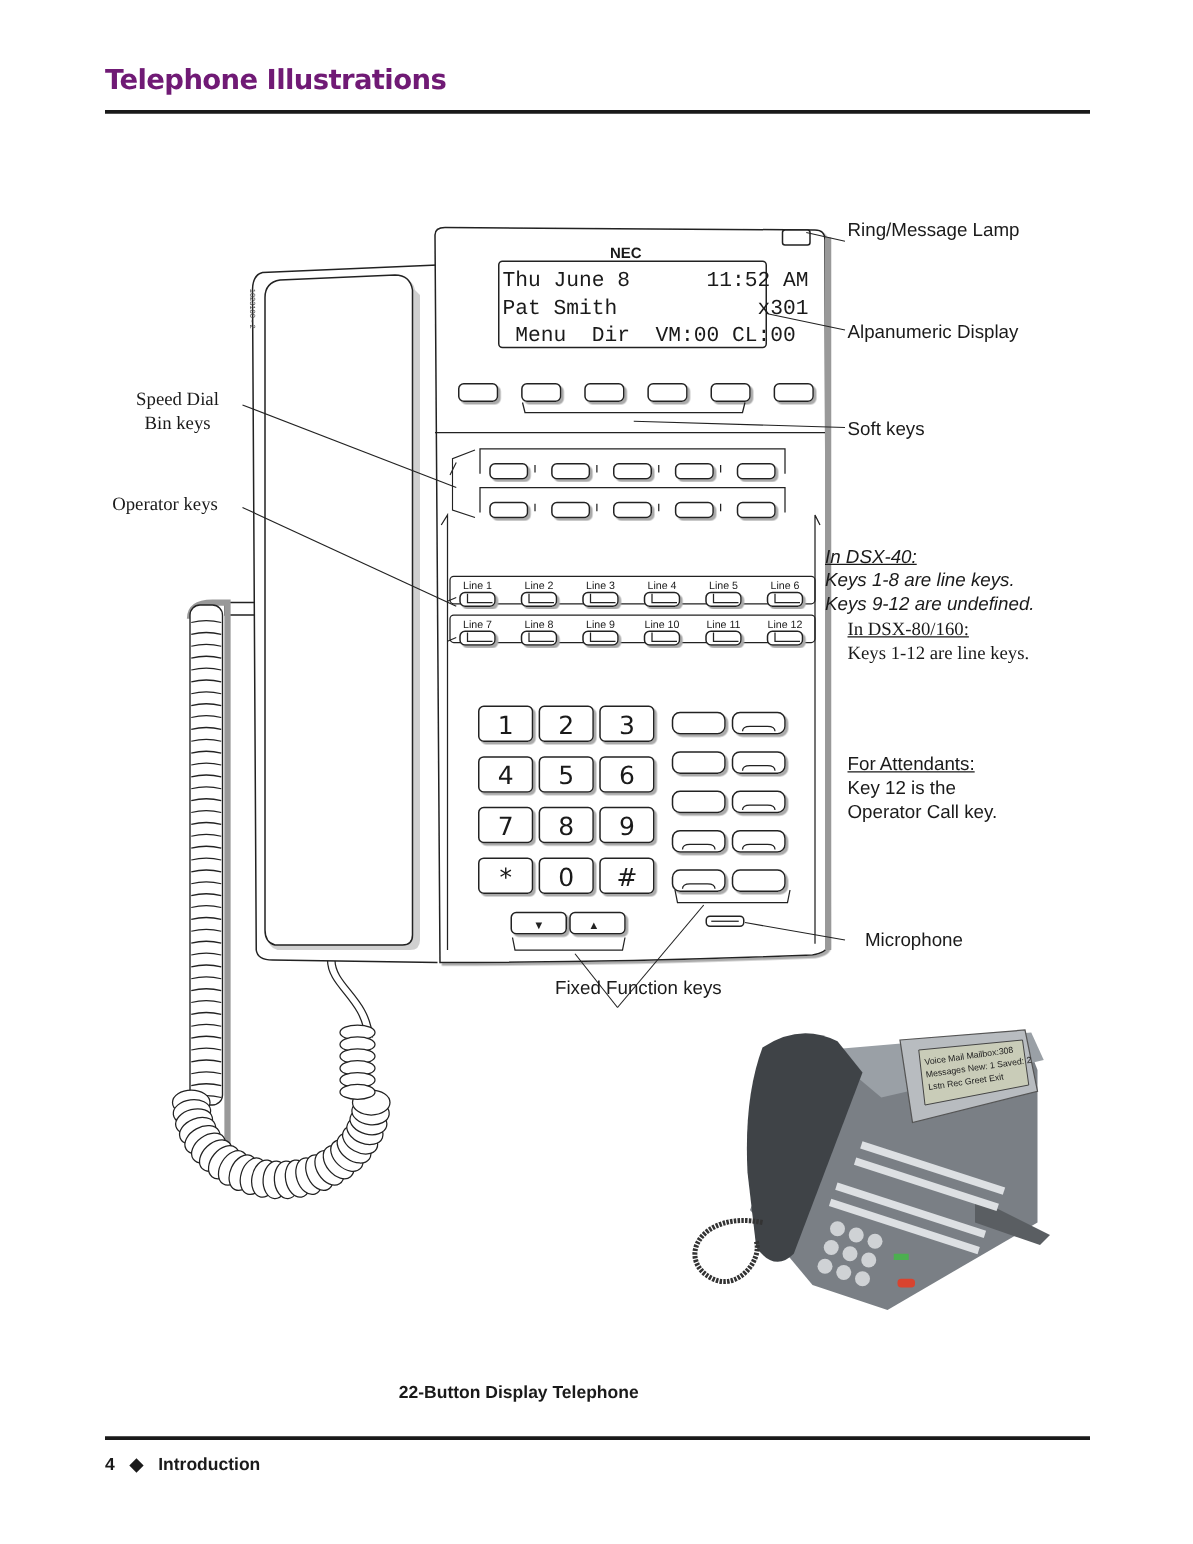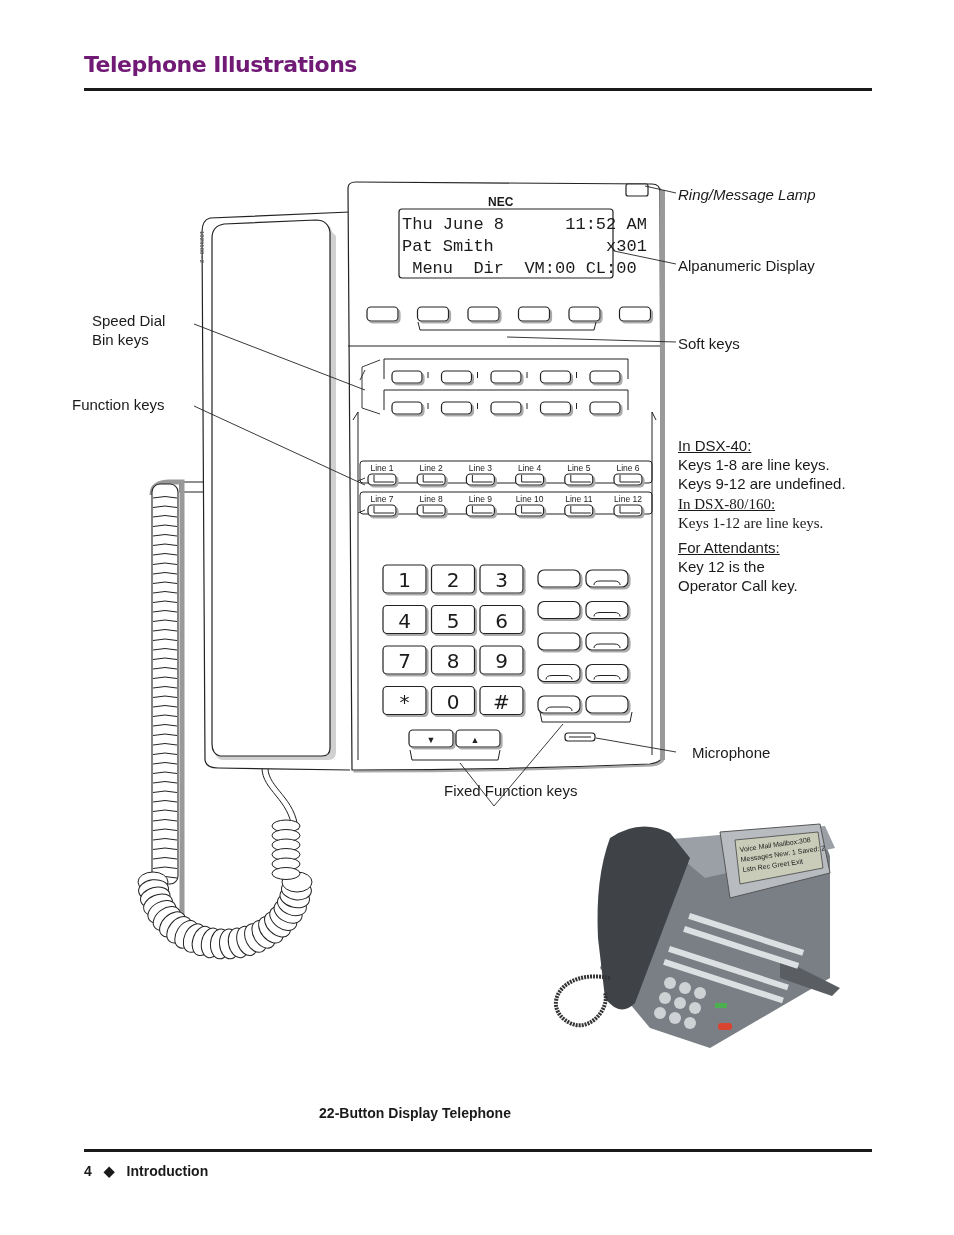--- a/index.html
+++ b/index.html
@@ -3,21 +3,21 @@
 <meta charset="utf-8">
 <style>
   html,body{margin:0;padding:0;background:#ffffff;}
   body{width:954px;height:1235px;position:relative;overflow:hidden;font-family:"Liberation Sans",sans-serif;color:#1a1a1a;}
   .page-title{position:absolute;left:84px;top:52px;font-family:"DejaVu Sans",sans-serif;font-weight:bold;font-size:22px;letter-spacing:-0.5px;color:#701a75;}
   .rule-top{position:absolute;left:84px;top:88px;width:788px;height:3px;background:#1a1a1a;}
   .rule-bottom{position:absolute;left:84px;top:1149px;width:788px;height:3px;background:#1a1a1a;}
   .footer{position:absolute;left:84px;top:1163px;font-size:14px;font-weight:bold;display:flex;gap:12px;align-items:center;}
   .caption{position:absolute;left:0;width:830px;top:1105px;text-align:center;font-size:14px;font-weight:bold;}
   .lbl{position:absolute;font-size:15px;color:#1a1a1a;line-height:19px;white-space:nowrap;}
-  .lbl.right{text-align:left;}
+  .lbl.right{text-align:center;font-family:Liberation Serif, serif;}
   .note-head{text-decoration:underline;}
   .diagram{position:absolute;left:0;top:0;width:954px;height:1235px;}
   .lcd-line{font-family:"Liberation Mono","DejaVu Sans Mono",monospace;font-size:17px;fill:#1a1a1a;}
   .keylabel{font-family:"Liberation Sans",sans-serif;font-size:8.5px;fill:#1a1a1a;}
   .dial{font-family:"DejaVu Sans",sans-serif;font-size:20px;fill:#1a1a1a;text-anchor:middle;}
   .nec{font-family:"Liberation Sans",sans-serif;font-weight:bold;font-size:12px;fill:#1a1a1a;}
   .photo{position:absolute;left:540px;top:818px;width:300px;height:235px;}
 </style>
 </head>
 <body>
@@ -283,41 +283,41 @@
     <line x1="194" y1="406" x2="365" y2="485"></line>
     <line x1="365" y1="370" x2="360" y2="380"></line>
     <path d="M380,360 L362,367 L362,408 L380,414"></path>
     <path d="M365,478 L358,481 M365,510 L358,513"></path>
     <line x1="596" y1="738" x2="676" y2="752"></line>
     <line x1="460" y1="763" x2="494" y2="806"></line>
     <line x1="563" y1="724" x2="494" y2="806"></line>
   </g>
 </svg>
 
-<div class="lbl" style="left:678px;top:185px;font-style:italic;">Ring/Message Lamp</div>
+<div class="lbl" style="left:678px;top:175px;">Ring/Message Lamp</div>
 <div class="lbl" style="left:678px;top:256px;text-align:center;">Alpanumeric Display</div>
 <div class="lbl" style="left:678px;top:334px;">Soft keys</div>
 <div class="lbl right" style="left:92px;width:100px;top:311px;">
   <div>Speed Dial</div>
   <div>Bin keys</div>
 </div>
-<div class="lbl right" style="left:72px;width:120px;top:395px;">Function keys</div>
+<div class="lbl right" style="left:72px;width:120px;top:395px;">Operator keys</div>
 <div class="lbl" style="left:678px;top:743px;margin-left:14px;">Microphone</div>
 <div class="lbl" style="left:444px;top:781px;">Fixed Function keys</div>
 
-<div class="lbl" style="left:678px;top:436px;">
+<div class="lbl" style="left:660px;top:436px;font-style:italic;">
   <div class="note-head">In DSX-40:</div>
   <div>Keys 1-8 are line keys.</div>
   <div>Keys 9-12 are undefined.</div>
 </div>
 <div class="lbl" style="left:678px;top:495px;font-family:Liberation Serif, serif;">
   <div class="note-head">In DSX-80/160:</div>
   <div>Keys 1-12 are line keys.</div>
 </div>
-<div class="lbl" style="left:678px;top:538px;">
+<div class="lbl" style="left:678px;top:602px;">
   <div class="note-head">For Attendants:</div>
   <div>Key 12 is the</div>
   <div>Operator Call key.</div>
 </div>
 
 <svg class="photo" viewBox="0 0 300 235" xmlns="http://www.w3.org/2000/svg">
   <path d="M110,30 L280,12 L290,38 L290,160 L170,230 L110,210 L60,150 Z" fill="#7a7f85"></path>
   <path d="M120,22 L285,8 L295,30 L165,60 Z" fill="#9aa0a6"></path>
   <path d="M180,14 L280,6 L290,55 L190,80 Z" fill="#b8bcc0" stroke="#555" stroke-width="1"></path>
   <path d="M195,22 L278,14 L283,50 L200,66 Z" fill="#c9ccb8" stroke="#444" stroke-width="0.8"></path>

